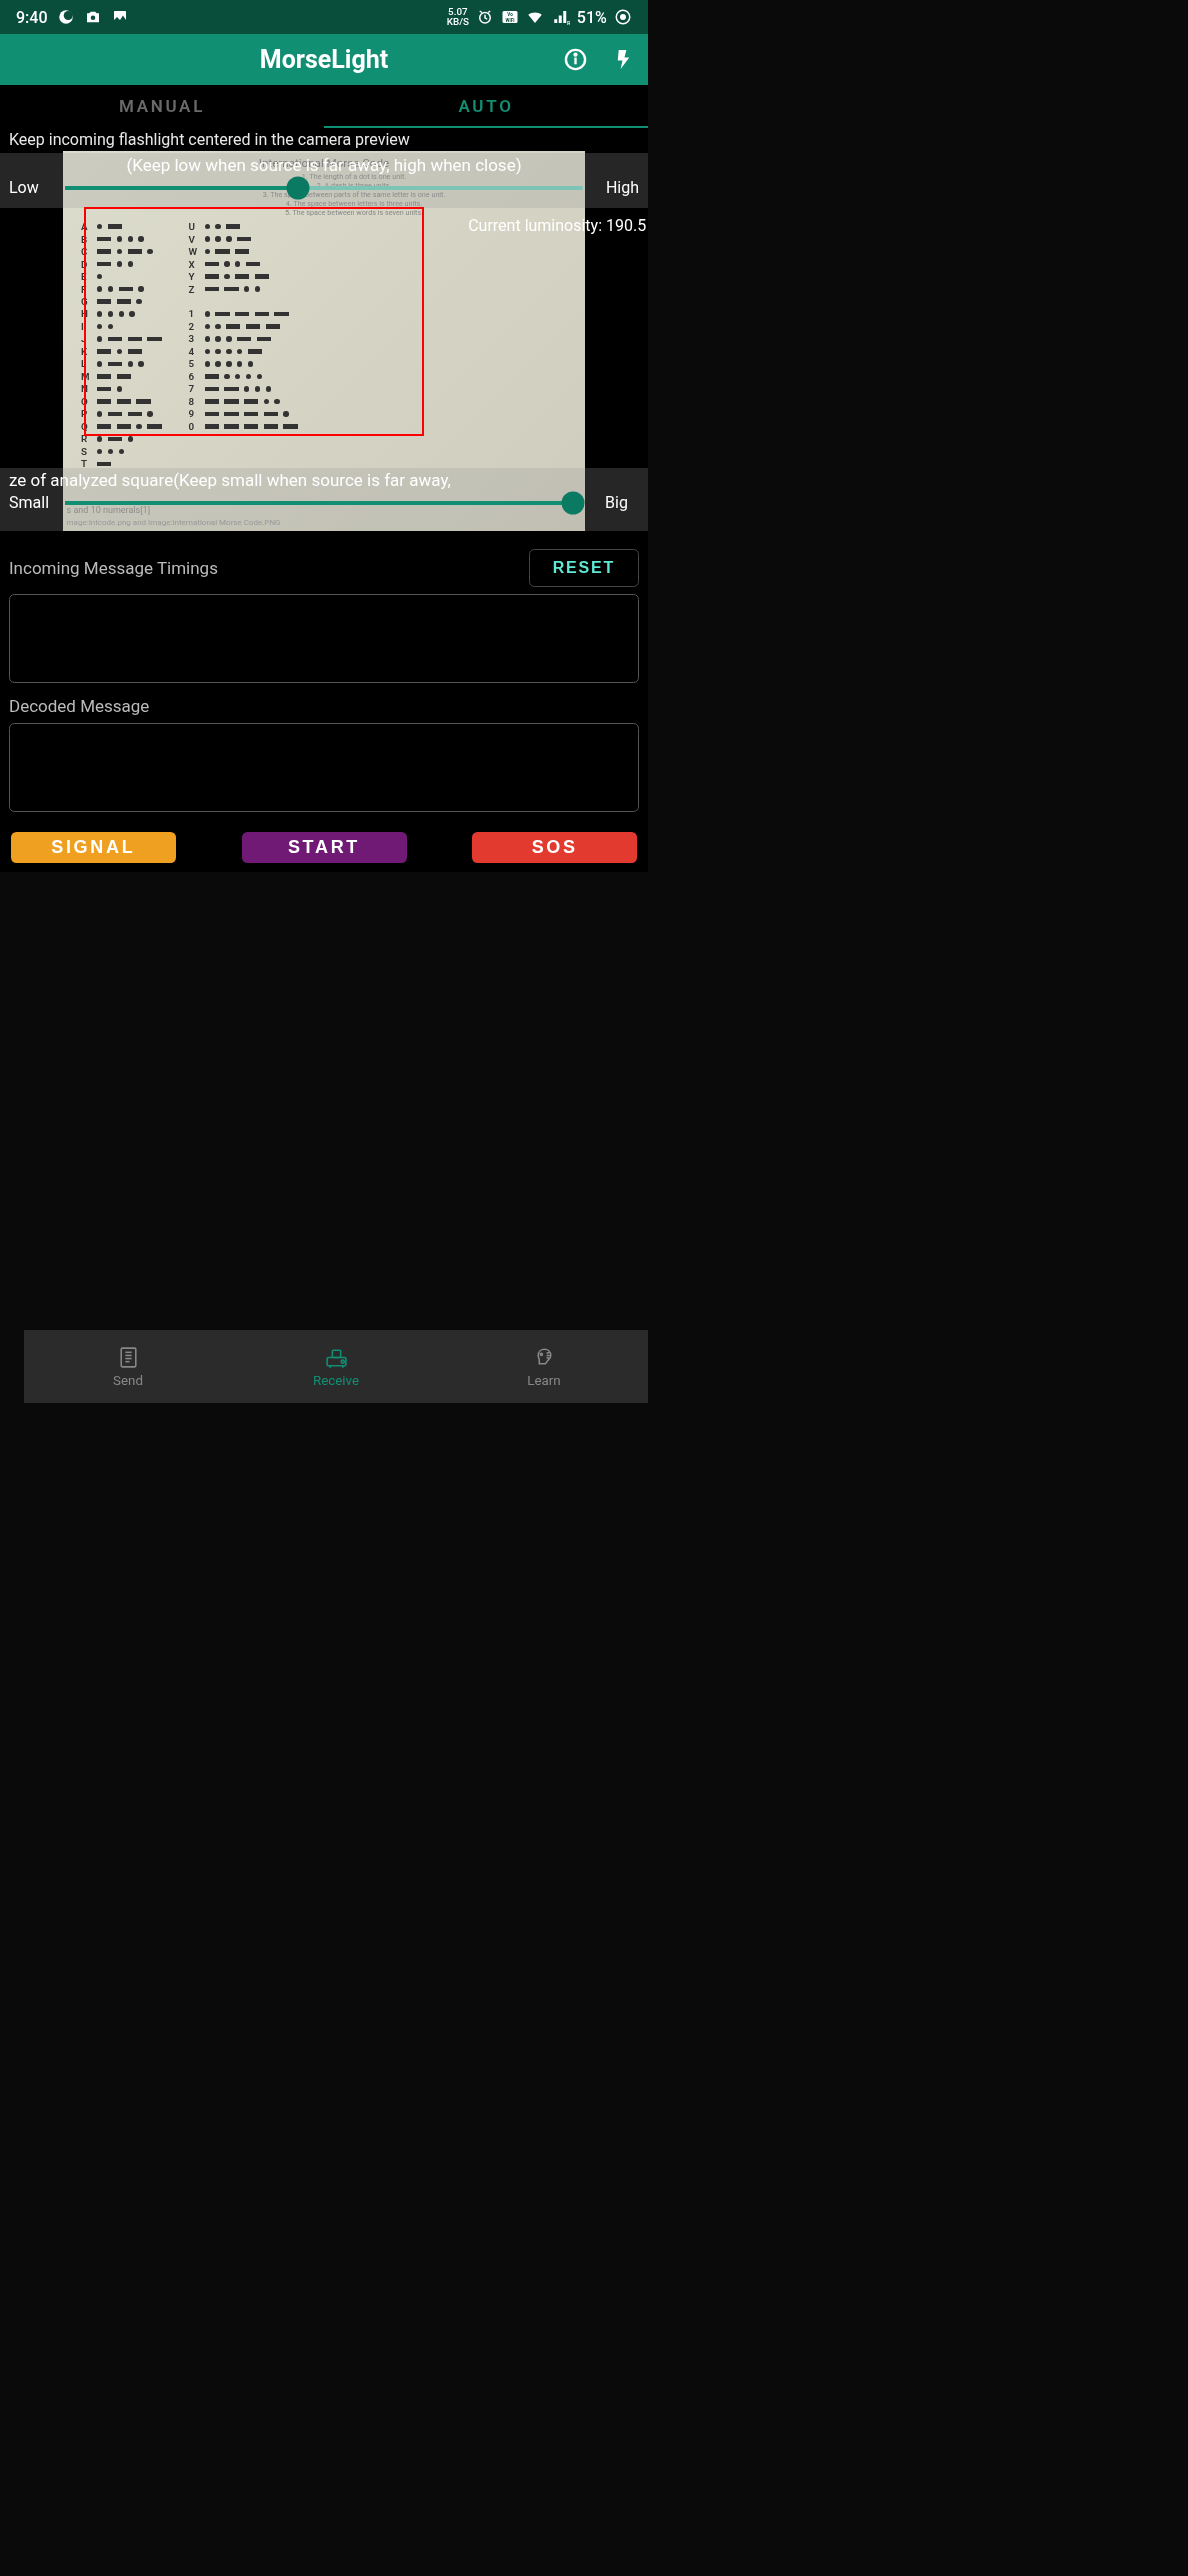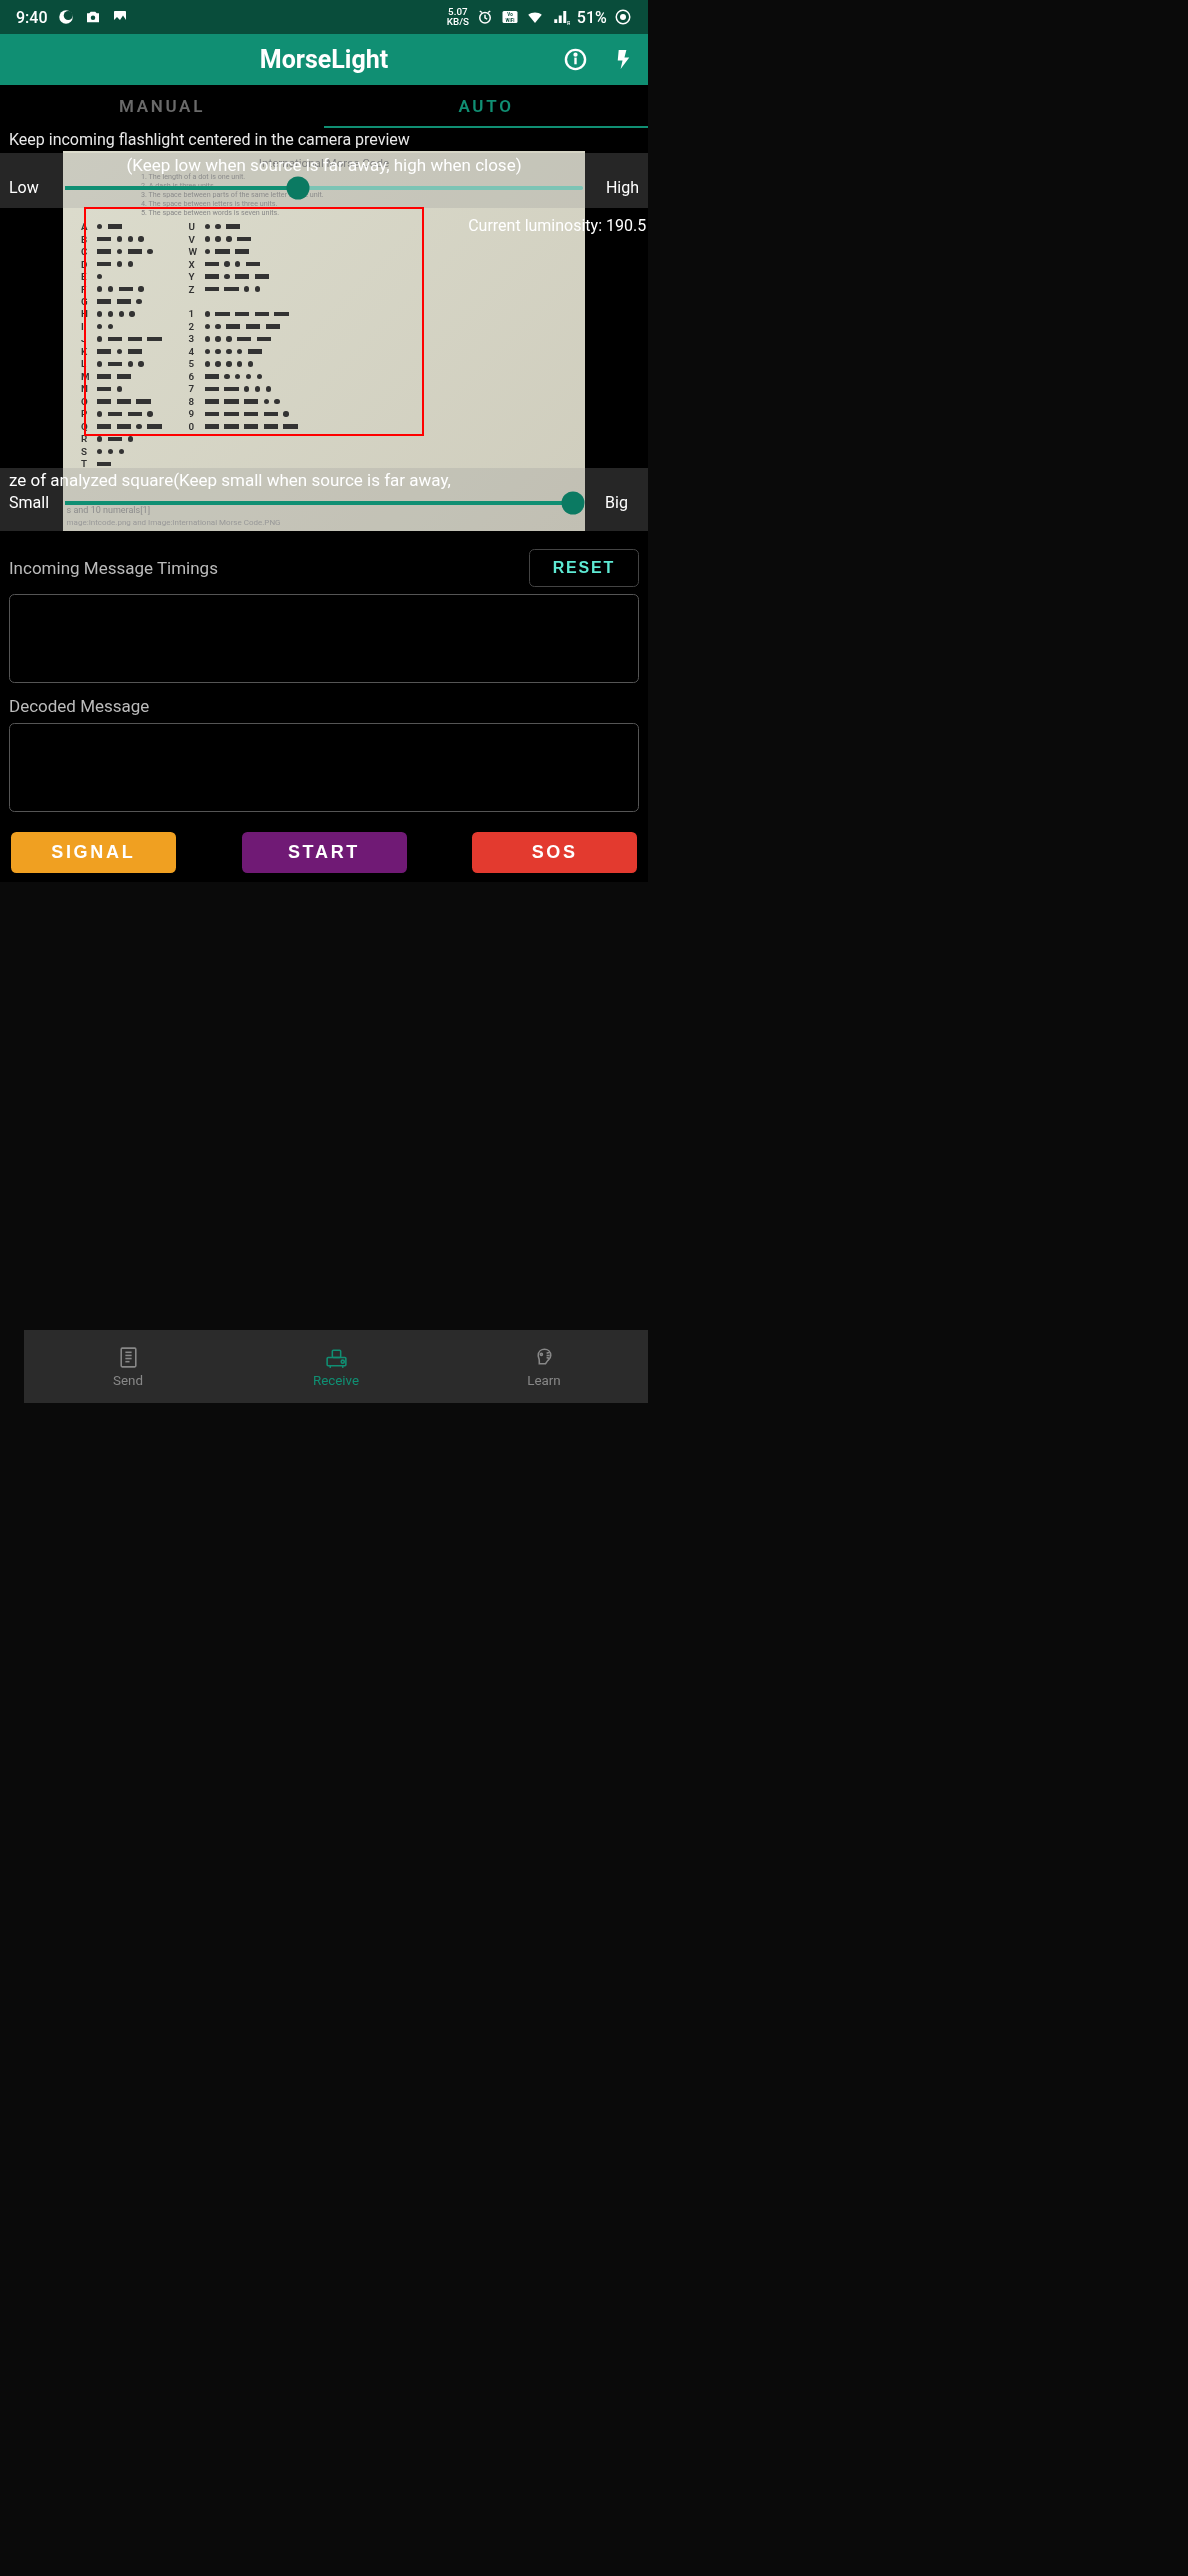--- a/index.html
+++ b/index.html
@@ -194,21 +194,21 @@
   }
   .action-row {
     display: flex;
     justify-content: space-between;
     gap: 16px;
     margin-top: 19.7px;
     padding: 0 1.8px;
   }
   .act-btn {
     flex: 1;
-    height: 41px;
+    height: 31px;
     border-radius: 5.4px;
     border: none;
     color: #fff;
     font-size: 18px;
     letter-spacing: 2.7px;
     font-weight: 700;
   }
   .btn-signal { background: #f0a021; max-width: 165px;}
   .btn-start  { background: #701a75; max-width: 165px;}
   .btn-sos    { background: #e33a2f; max-width: 165px;}
@@ -227,21 +227,21 @@
     flex-direction: column;
     align-items: center;
     justify-content: center;
     gap: 3.6px;
     color: #888;
     font-size: 13.4px;
   }
   .nav-item.active { color: #108f73; }
   .nav-icon { width: 25px; height: 25px; }
   .chart-title{ text-align:center; color:#777; font-size:11.6px; margin-bottom:1.8px;}
-  .chart-rules{ font-size:7.2px; color:#888; margin-left:60px; }
+  .chart-rules{ font-size:7.2px; color:#888; margin-left:60px;text-align:center; }
   .chart-cols{ display:flex; gap:27px; margin-top:3.6px;}
   .col{ display:flex; flex-direction:column; gap:0.9px; font-size:9.8px; color:#333;}
   .mrow{ display:flex; gap:5.4px; align-items:center; height:11.6px;}
   .mletter{ width:10.7px; font-weight:600;}
   .dot{ width:5.4px;height:5.4px;background:#333;border-radius:50%;}
   .dash{ width:14.3px;height:4.5px;background:#333;}
 </style>
 </head>
 <body>
 

